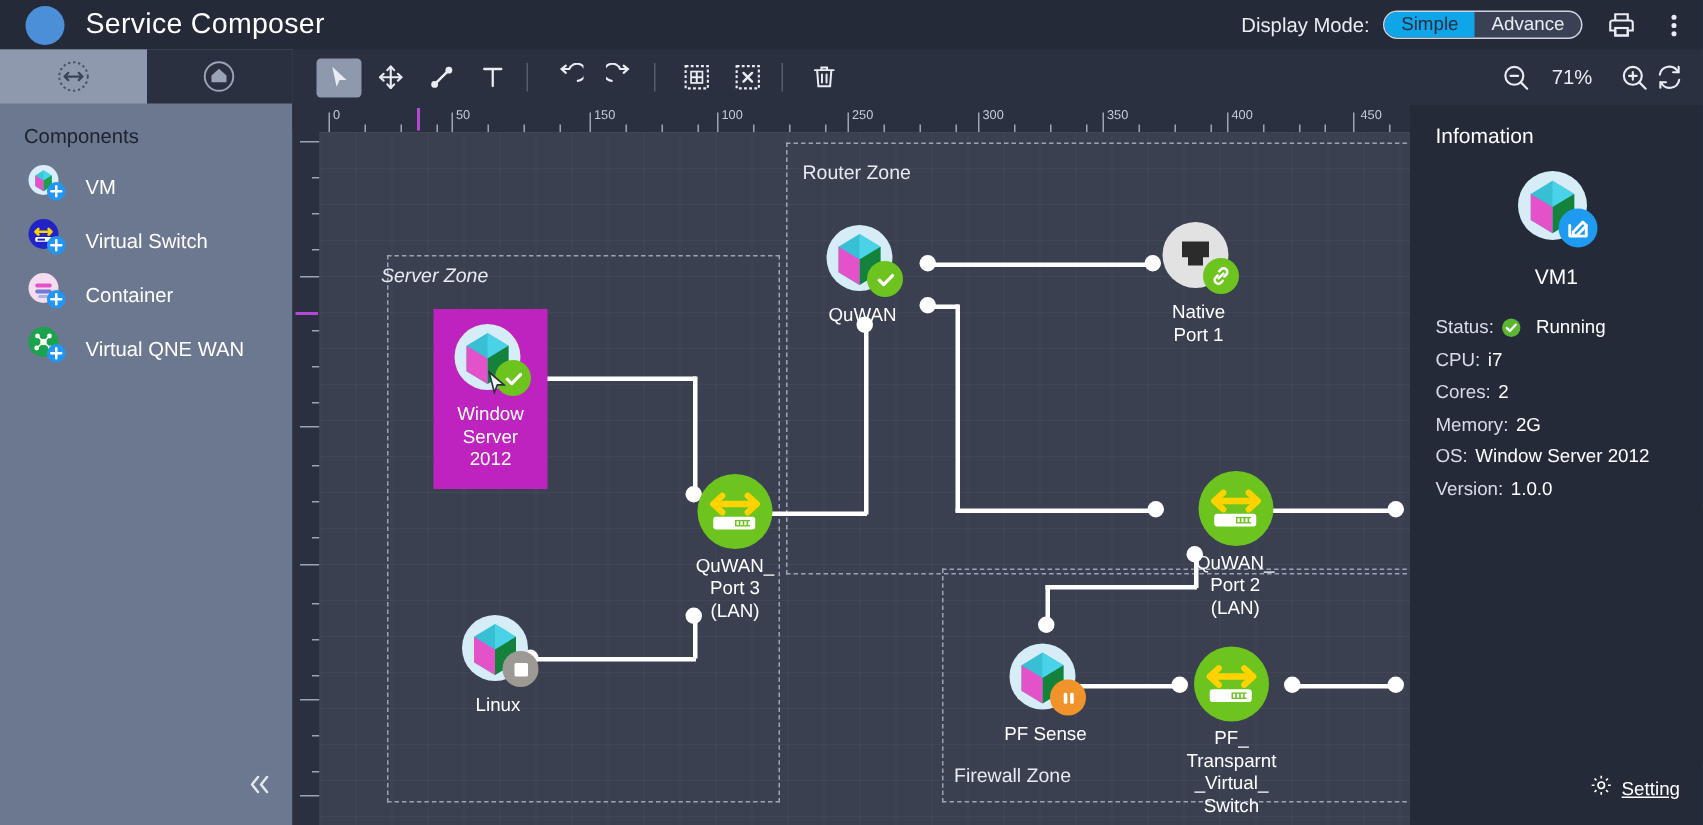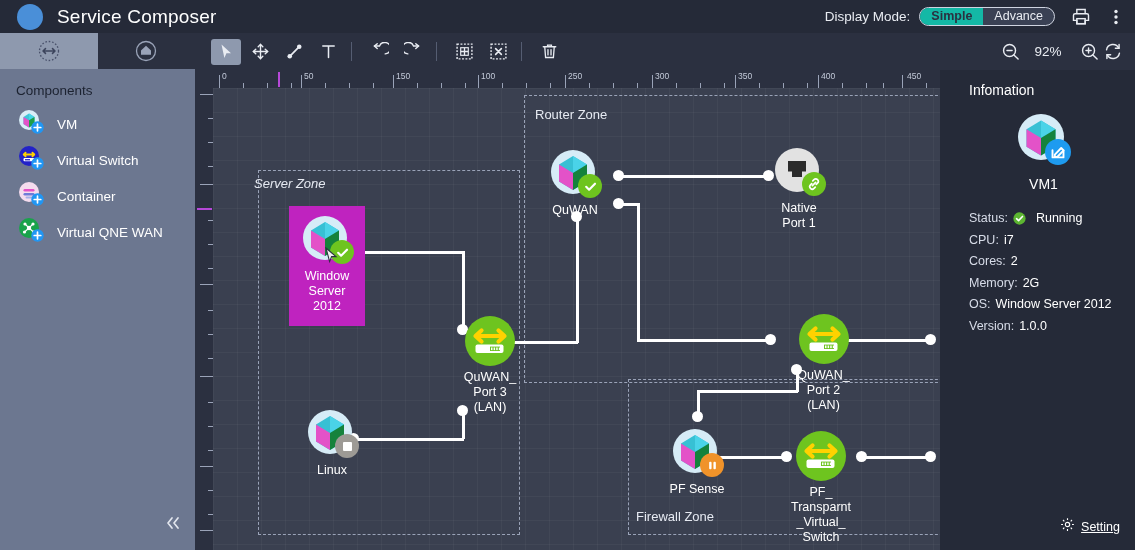--- a/index.html
+++ b/index.html
@@ -33,21 +33,21 @@
   .dm-label { color: #e9ecf2; font-size: 13.5px; margin-right: 9px; }
   .dm-toggle {
     display: flex; align-items: stretch; height: 19px;
     border: 1px solid #cfd4e0; border-radius: 10px; overflow: hidden;
     background: #3a4154;
   }
   .dm-opt {
     font-size: 12.5px; line-height: 17px; padding: 0 11px;
     color: #e9ecf2; cursor: pointer; white-space: nowrap;
   }
-  .dm-opt.active { background: #14b8a6; color: #2b3040; font-weight: 700; }
+  .dm-opt.active { background: #0ea5e9; color: #2b3040; font-weight: 400; }
   .ticon { margin-left: 16px; cursor: pointer; display: flex; align-items: center; }
 
   
   .sidebar {
     position: absolute; left: 0; top: 33px; width: 195px; height: 517px;
     background: #6c7790;
   }
   .side-tabs { display: flex; height: 36px; }
   .side-tab {
     flex: 1; display: flex; align-items: center; justify-content: center;
@@ -172,21 +172,20 @@
   .dot {
     position: absolute; width: 11px; height: 11px; border-radius: 50%;
     background: #ffffff;
   }
   .cursor-arrow { position: absolute; pointer-events: none; }
 
   
   .info {
     position: absolute; left: 940px; top: 70px; width: 195px; height: 480px;
     background: #252a38;
-    padding-left: 12px;
   }
   .info-title { color: #ffffff; font-size: 14px; padding: 12px 0 0 17px; }
   .info-hero {
     display: flex; flex-direction: column; align-items: center;
     margin-top: 14px;
   }
   .info-hero-icon { position: relative; width: 56px; height: 56px; }
   .info-name { color: #ffffff; font-size: 14px; margin-top: 8px; }
   .info-rows { padding: 16px 0 0 17px; }
   .info-row {
@@ -387,21 +386,21 @@
       </svg>
     </div>
 
     <div class="zoomzone">
       <span class="zicon">
         <svg width="19" height="19" viewBox="0 0 20 20" fill="none" stroke="#e9ecf2" stroke-width="1.5" stroke-linecap="round">
           <circle cx="9" cy="9" r="6.3"></circle>
             <path d="M13.6 13.6 18 18M6.3 9h5.4"></path>
         </svg>
       </span>
-      <span class="zoom-level">92%</span>
+      <span class="zoom-level">71%</span>
       <span class="zicon">
         <svg width="19" height="19" viewBox="0 0 20 20" fill="none" stroke="#e9ecf2" stroke-width="1.5" stroke-linecap="round">
           <circle cx="9" cy="9" r="6.3"></circle>
             <path d="M13.6 13.6 18 18M6.3 9h5.4M9 6.3v5.4"></path>
         </svg>
       </span>
       <span class="zicon">
         <svg width="20" height="19" viewBox="0 0 20 20" fill="none" stroke="#e9ecf2" stroke-width="1.5" stroke-linecap="round">
           <path d="M3.2 8.2A6.8 6.8 0 0 1 16 6.4"></path>
           <path d="M16.8 11.8A6.8 6.8 0 0 1 4 13.6"></path>

